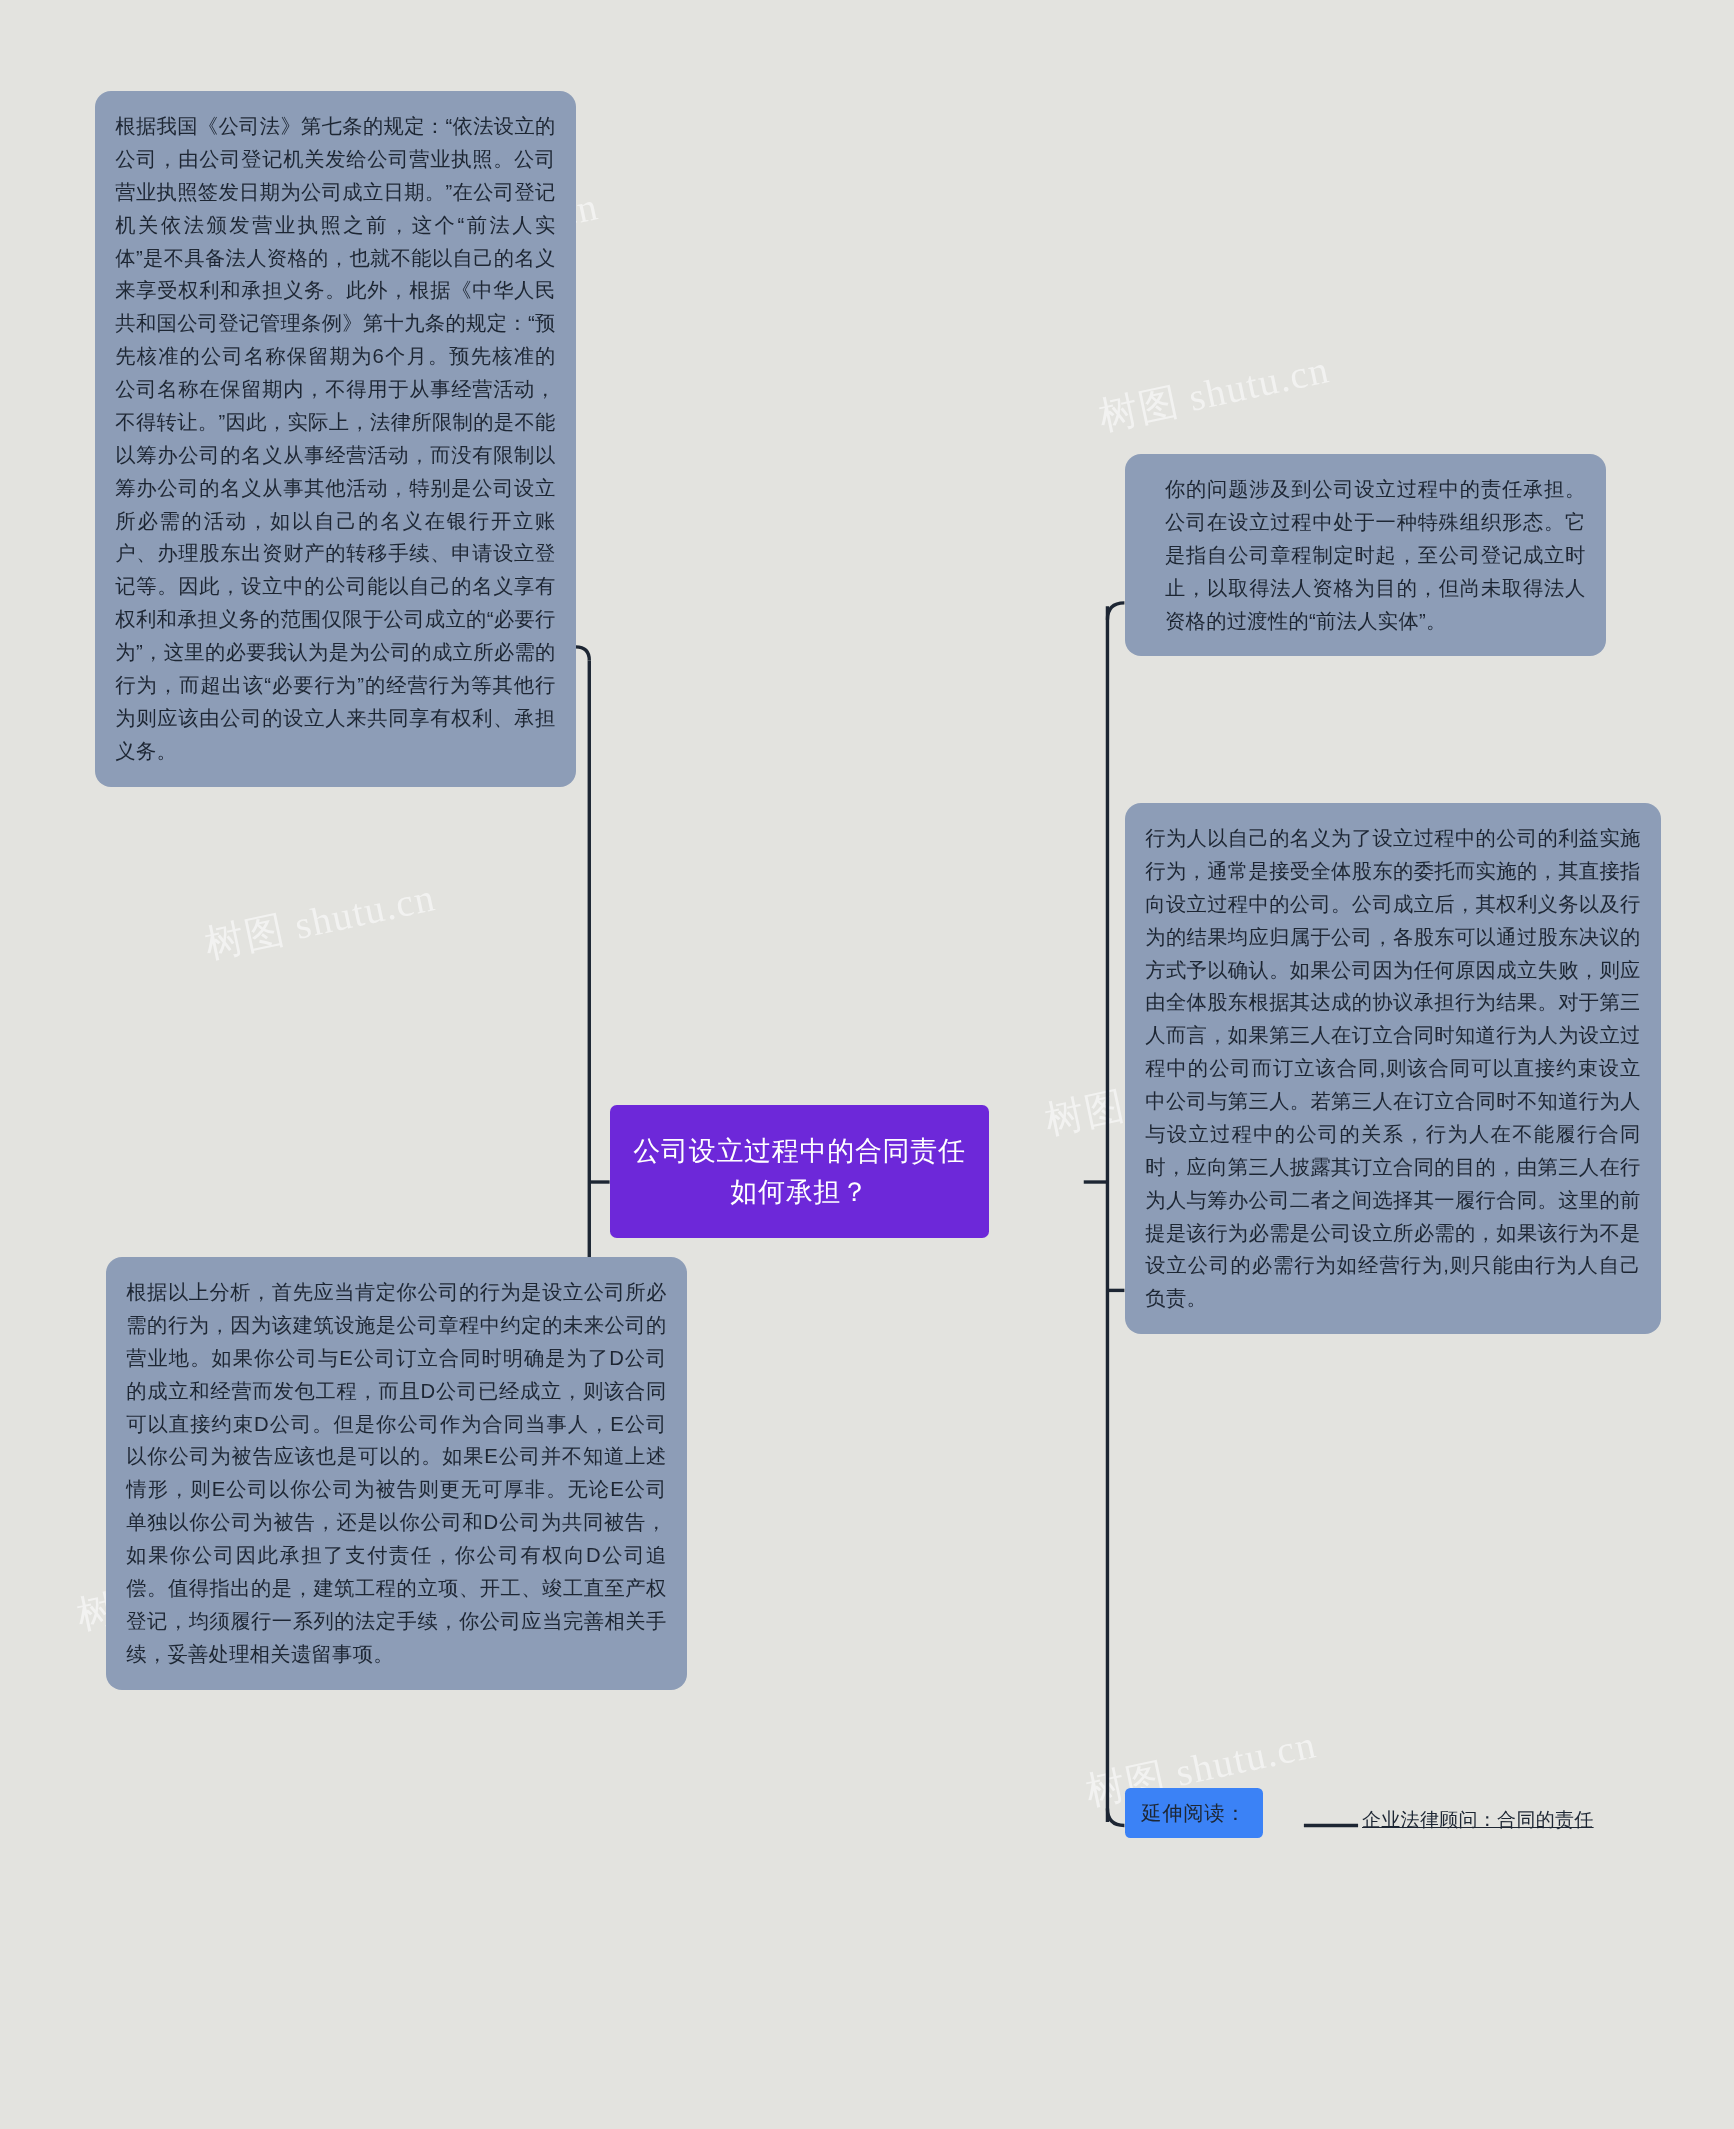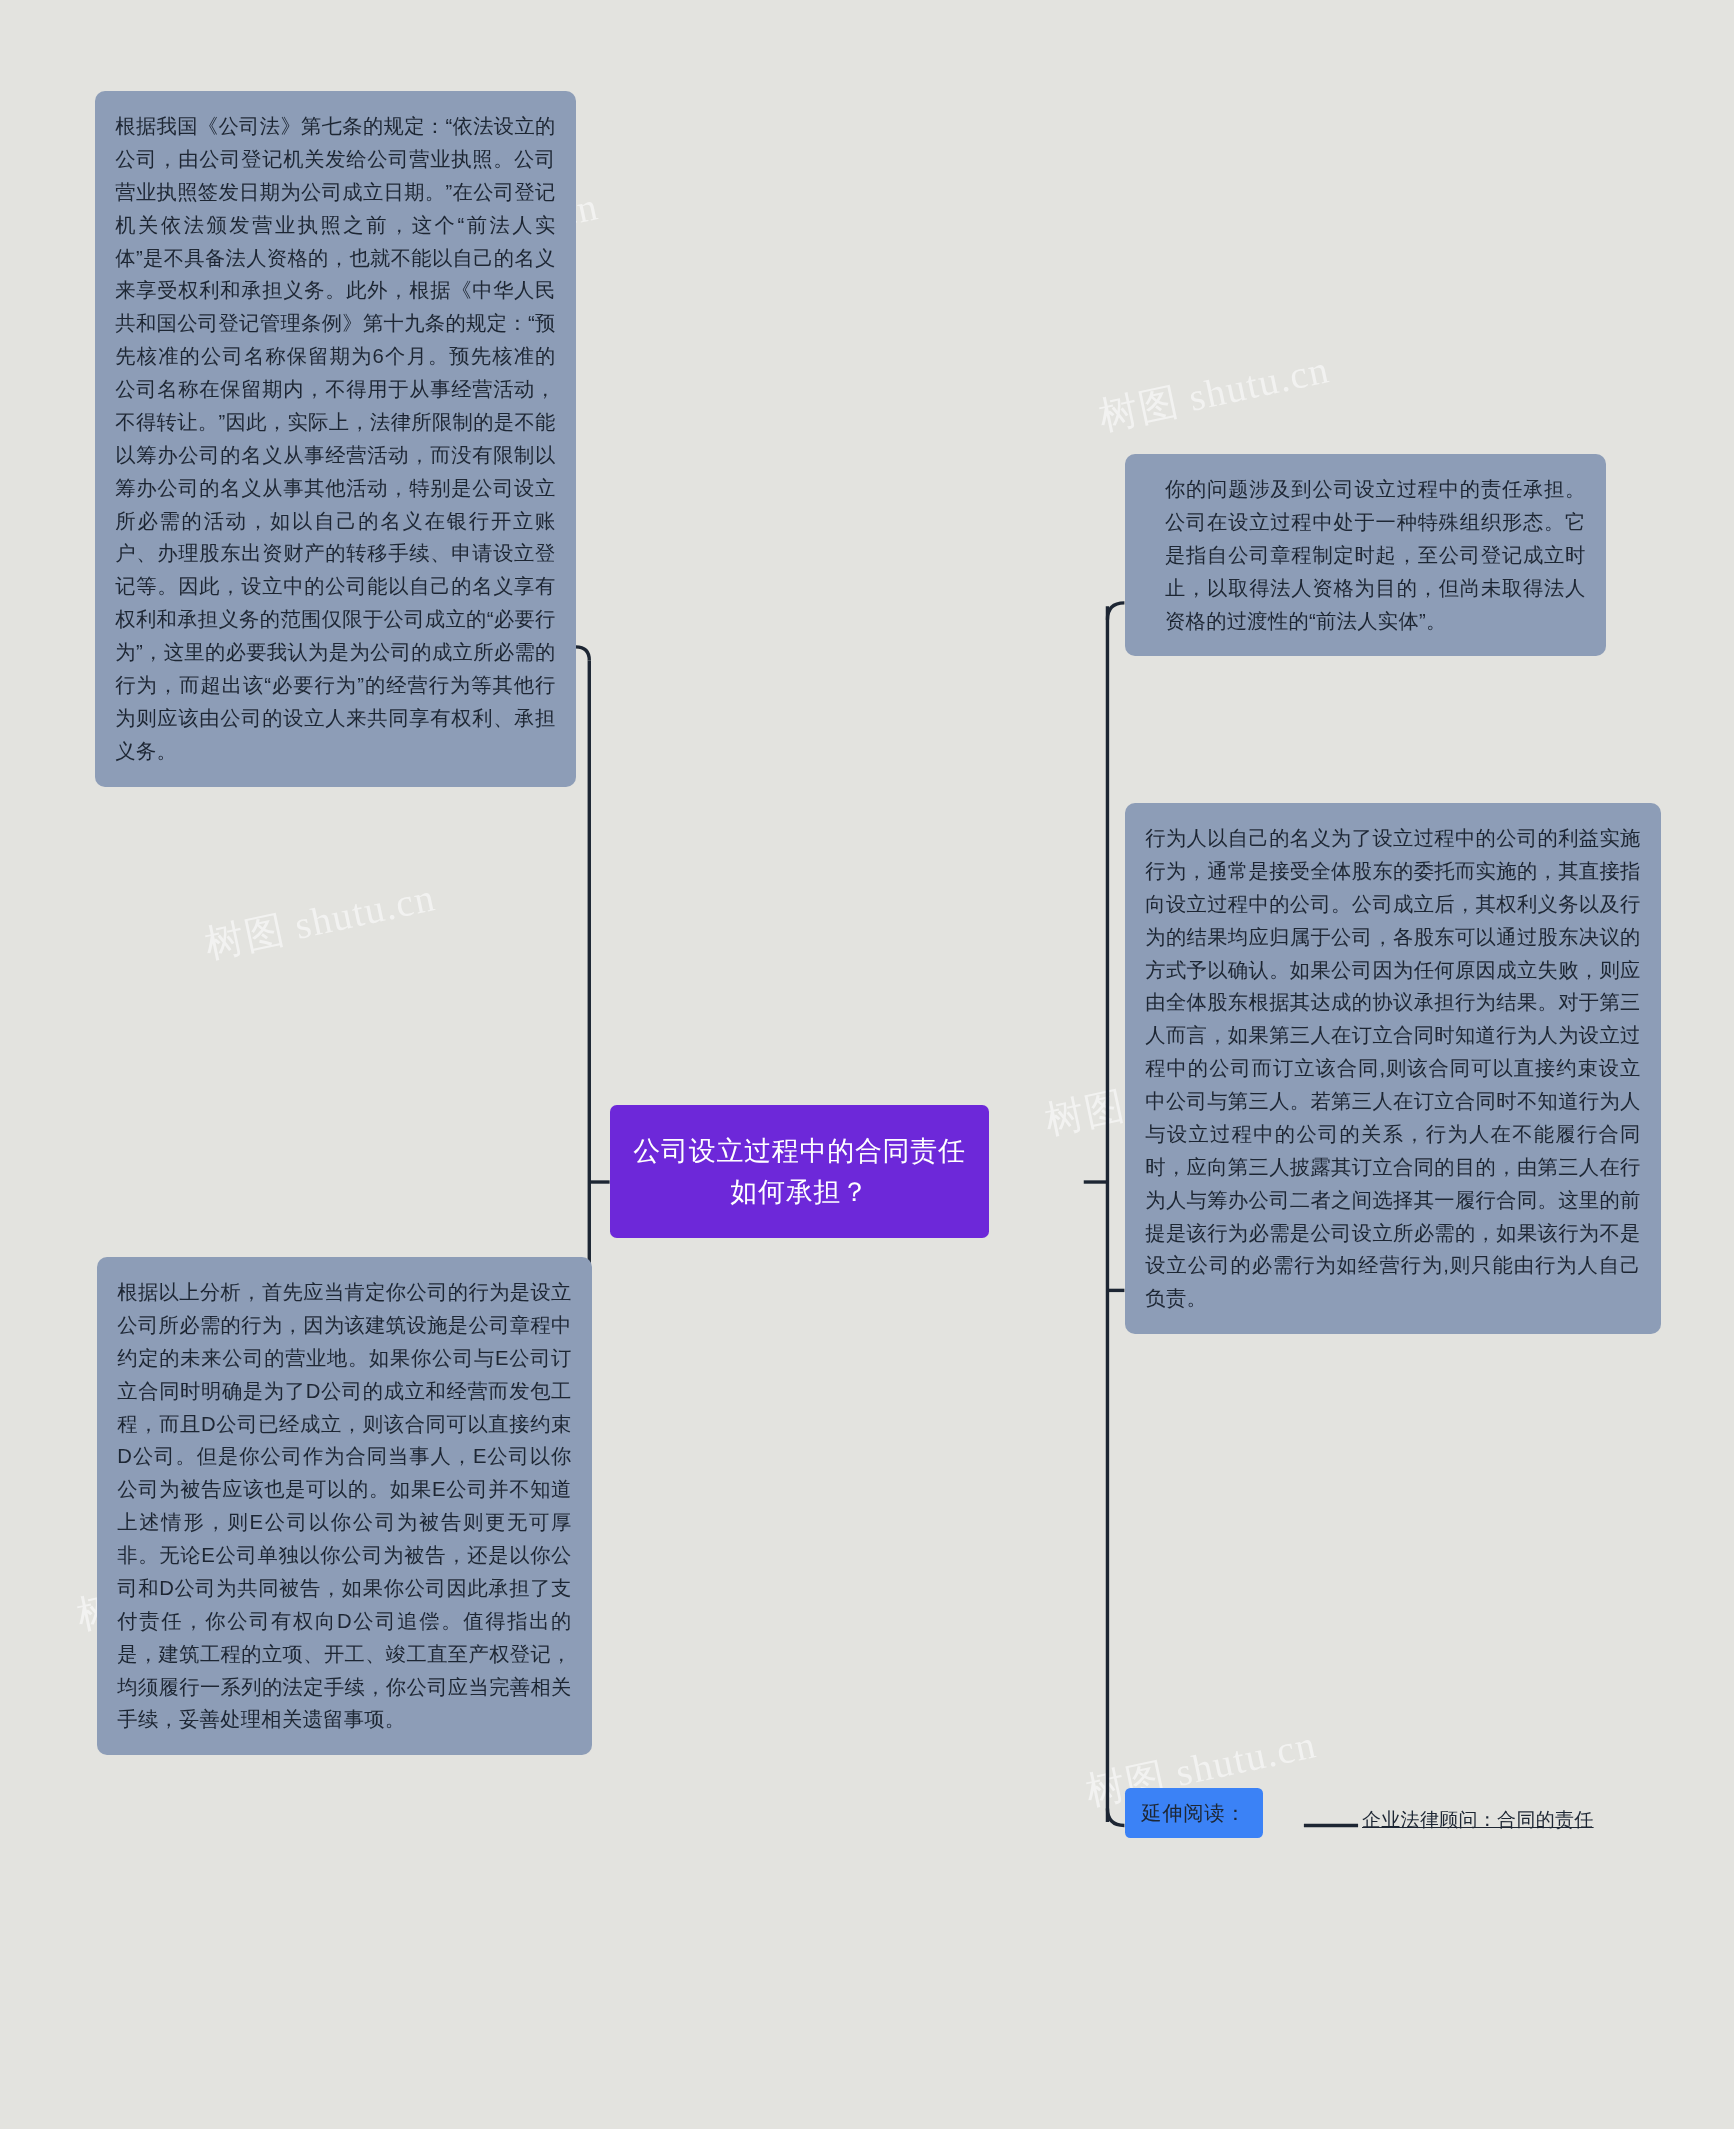--- a/index.html
+++ b/index.html
@@ -51,30 +51,30 @@
     letter-spacing: 0.7px;
     margin-top: 24px;
   }
 
   
   .card {
     position: absolute;
     box-sizing: border-box;
     background: #8d9db7;
     color: #1d2633;
-    border-radius: 10px;
+    border-radius: 16px;
     padding: 19px 20.3px;
     font-size: 20.3px;
     line-height: 1.62;
     letter-spacing: 0.3px;
     text-align: justify;
   }
 
   #card-left-top    { left: 95px;  top: 91px;  width: 481px; }
-  #card-left-bottom { left: 97px;  top: 1257px; width: 495px; }
+  #card-left-bottom { left: 106px;  top: 1257px; width: 581px; }
   #card-right-top   { left: 1125px; top: 454px;  width: 481px; padding-left: 40px; }
   #card-right-bottom{ left: 1125px; top: 803px; width: 536px; }
 
   .leaf {
     position: absolute;
     box-sizing: border-box;
     background: #3b82f6;
     color: #1d2633;
     border-radius: 5.4px;
     padding: 11px 16.3px;

